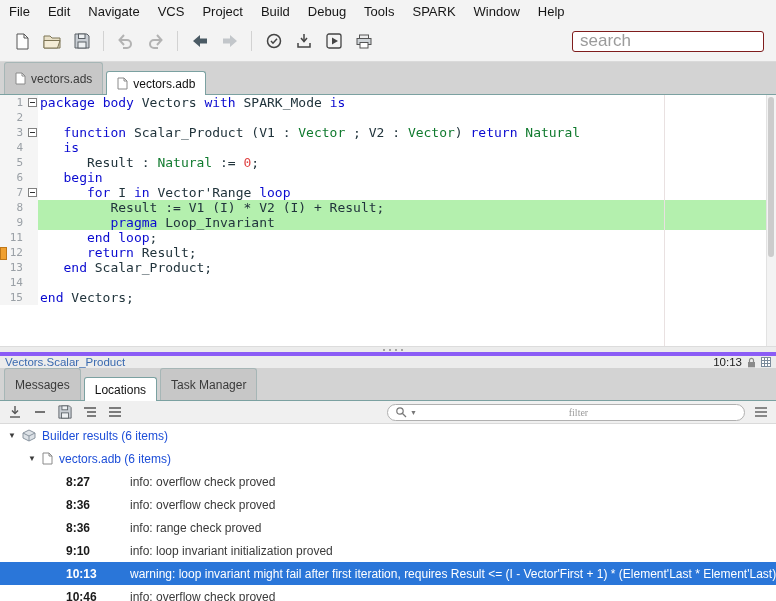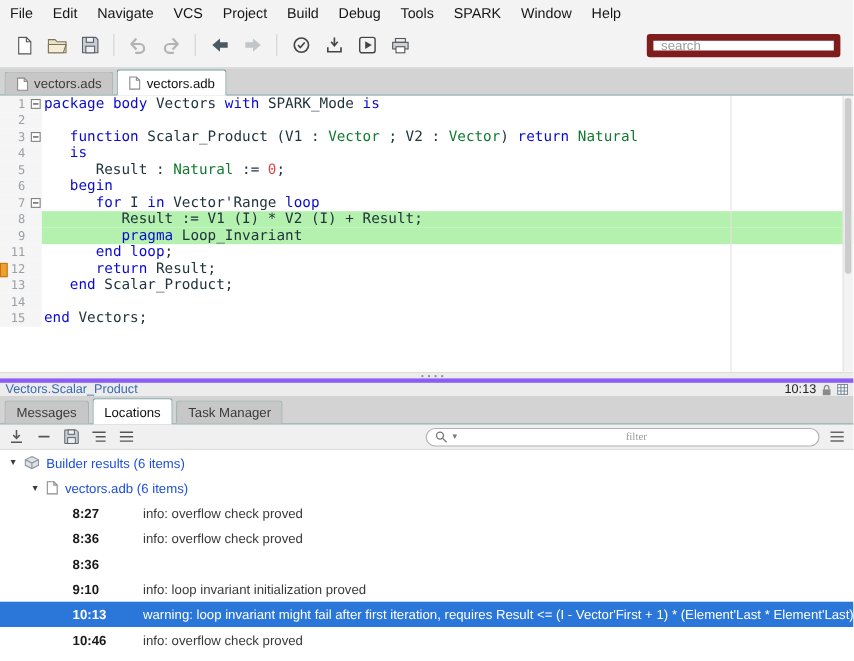--- a/index.html
+++ b/index.html
@@ -12,29 +12,29 @@
 
   
   .menubar { flex:0 0 21px; background:#f3f3f3; display:flex; align-items:flex-end; font-size:13px; color:#161616; }
   .menu-item { padding:2px 9px; cursor:default; }
 
   
   .toolbar { flex:0 0 41px; background:#f3f3f3; border-bottom:1px solid #dadada; display:flex; align-items:center; padding:0 8px; gap:3px; }
   .tbtn { width:27px; height:27px; display:flex; align-items:center; justify-content:center; border-radius:3px; }
   .tsep { width:1px; height:20px; background:#d2d2d2; margin:0 5px; }
   .search-wrap { margin-left:auto; margin-right:4px; }
-  input.search { width:176px; height:21px; border:6px solid #7f1d1d; border-radius:3px; padding:0 7px; font-size:12px; font-family:"Liberation Sans",sans-serif; color:#333; background:#fff; }
+  input.search { width:192px; height:21px; border:1px solid #7f1d1d; border-radius:3px; padding:0 7px; font-size:17px; font-family:"Liberation Sans",sans-serif; color:#333; background:#fff; }
   input::placeholder { color:#9b9b9b; }
 
   
   .tabbar { background:#d3d3d3; border-bottom:1px solid #7ba1a1; display:flex; align-items:flex-end; padding:0 4px; gap:3px; }
   .tabbar.edit { flex:0 0 25px; }
   .tabbar.bottom { flex:0 0 26px; }
   .tab { display:flex; align-items:center; gap:5px; padding:0 10px; font-size:12px; color:#3a3a3a;
-         background:#c7c7c7; border:1px solid #a6b6b6; border-bottom:none; border-radius:3px 3px 0 0; height:21px; }
+         background:#c7c7c7; border:1px solid #a6b6b6; border-bottom:none; border-radius:3px 3px 0 0; height:32px; }
   .tab.active { background:#fff; color:#101010; height:24px; margin-bottom:-1px; border-color:#7ba1a1; }
   .ticon { display:flex; }
 
   
   .editor { flex:0 0 251px; position:relative; background:#fff; font-family:"DejaVu Sans Mono", monospace; font-size:13px; line-height:15px; overflow:hidden; }
   .cline { display:flex; height:15px; white-space:pre; }
   .lnum { flex:0 0 26px; text-align:right; padding-right:3px; color:#9aa0a6; background:#f5f5f5; font-size:11px; line-height:15px; }
   .lfold { flex:0 0 12px; background:#f5f5f5; display:flex; align-items:center; justify-content:center; }
   .ghl { background:var(--hl-tan) !important; }
   .foldbox { width:9px; height:9px; border:1px solid #808080; background:#fff; position:relative; display:inline-block; }
@@ -318,20 +318,21 @@
       <div class="trow">
         <span class="loc">8:27</span>
         <span class="lmsg">info: overflow check proved</span>
       </div>
       <div class="trow">
         <span class="loc">8:36</span>
         <span class="lmsg">info: overflow check proved</span>
       </div>
       <div class="trow">
         <span class="loc">8:36</span>
+        <span class="lmsg">info: range check proved</span>
       </div>
       <div class="trow">
         <span class="loc">9:10</span>
         <span class="lmsg">info: loop invariant initialization proved</span>
       </div>
       <div class="trow sel">
         <span class="loc">10:13</span>
         <span class="lmsg">warning: loop invariant might fail after first iteration, requires Result &lt;= (I - Vector'First + 1) * (Element'Last * Element'Last)</span>
       </div>
       <div class="trow">

